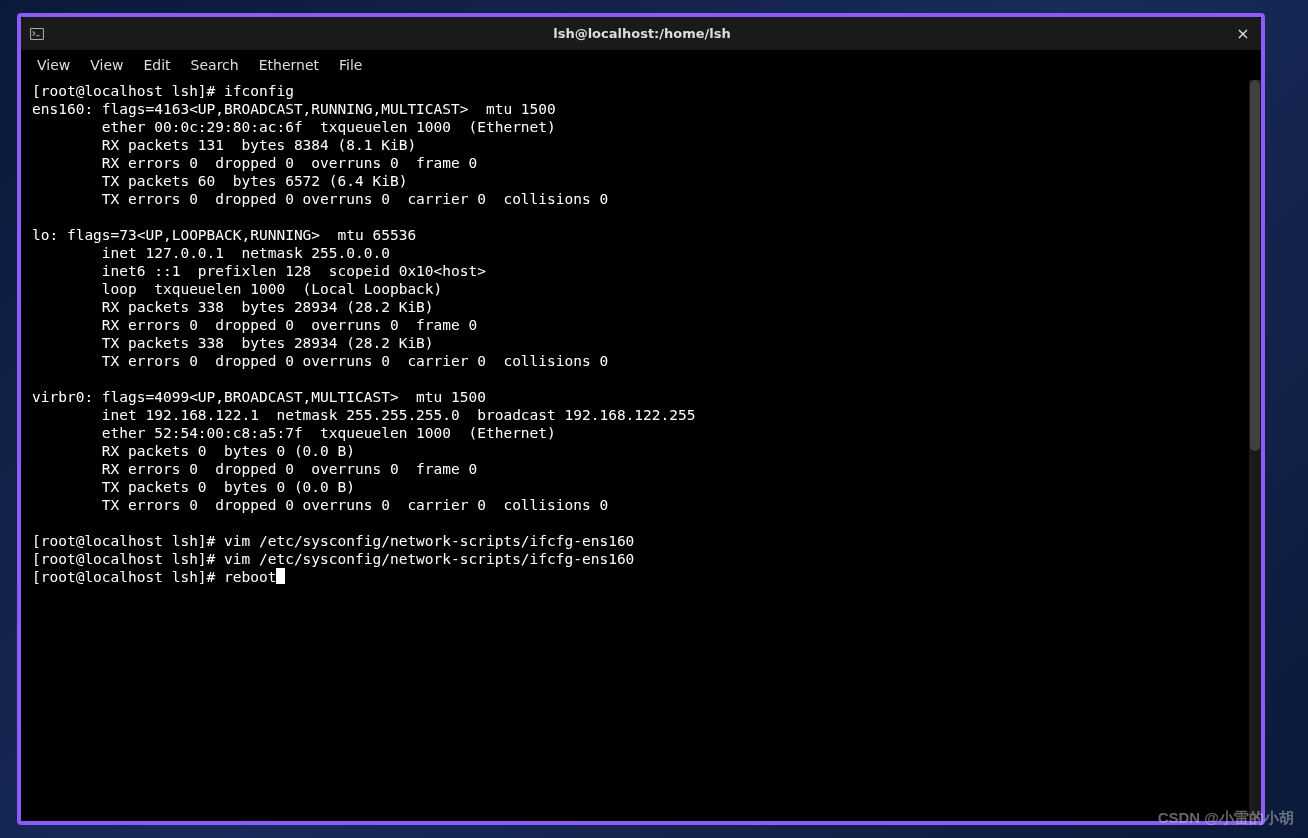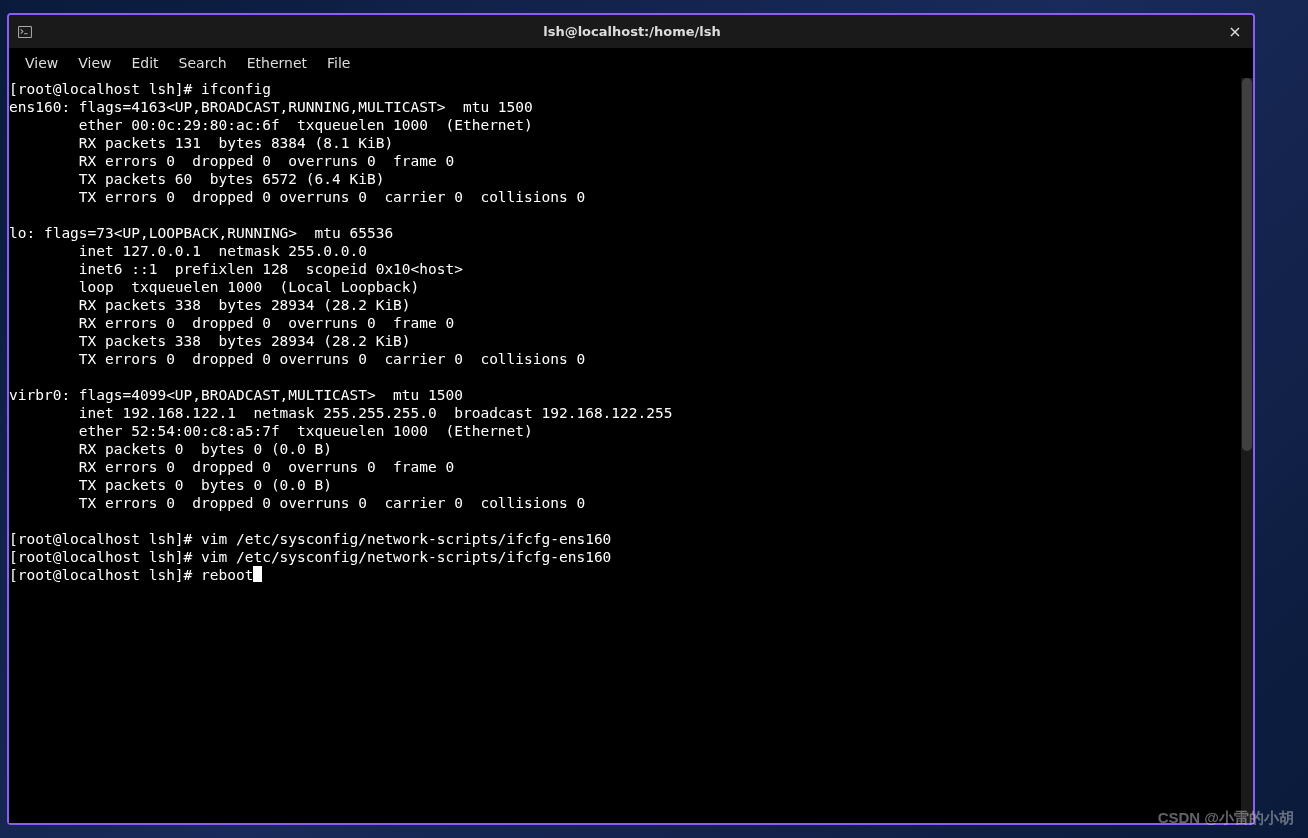--- a/index.html
+++ b/index.html
@@ -11,25 +11,25 @@
       width: 1308px;
       height: 838px;
       background: linear-gradient(135deg, #0a1a3a 0%, #1a2a5a 50%, #0a1a3a 100%);
       font-family: "DejaVu Sans", "Liberation Sans", sans-serif;
       overflow: hidden;
       position: relative;
     }
     .terminal-window {
       position: absolute;
       top: 13px;
-      left: 7px;
+      left: 17px;
       width: 1248px;
       height: 812px;
       background: #000000;
-      border: 2px solid #8b5cf6;
+      border: 4px solid #8b5cf6;
       border-radius: 4px;
       display: flex;
       flex-direction: column;
     }
     .titlebar {
       height: 33px;
       background: #1a1a1a;
       display: flex;
       align-items: center;
       padding: 0 8px;
@@ -75,21 +75,21 @@
     }
     .menu-item {
       color: #dddddd;
       font-size: 14px;
       padding: 4px 10px;
       cursor: pointer;
     }
     .terminal-body {
       flex: 1;
       background: #000000;
-      padding: 2px 0 2px 0;
+      padding: 2px 0 2px 11px;
       overflow-y: auto;
       position: relative;
     }
     .terminal-content {
       font-family: "DejaVu Sans Mono", "Liberation Mono", monospace;
       font-size: 14.5px;
       line-height: 18px;
       color: #ffffff;
       white-space: pre;
     }

